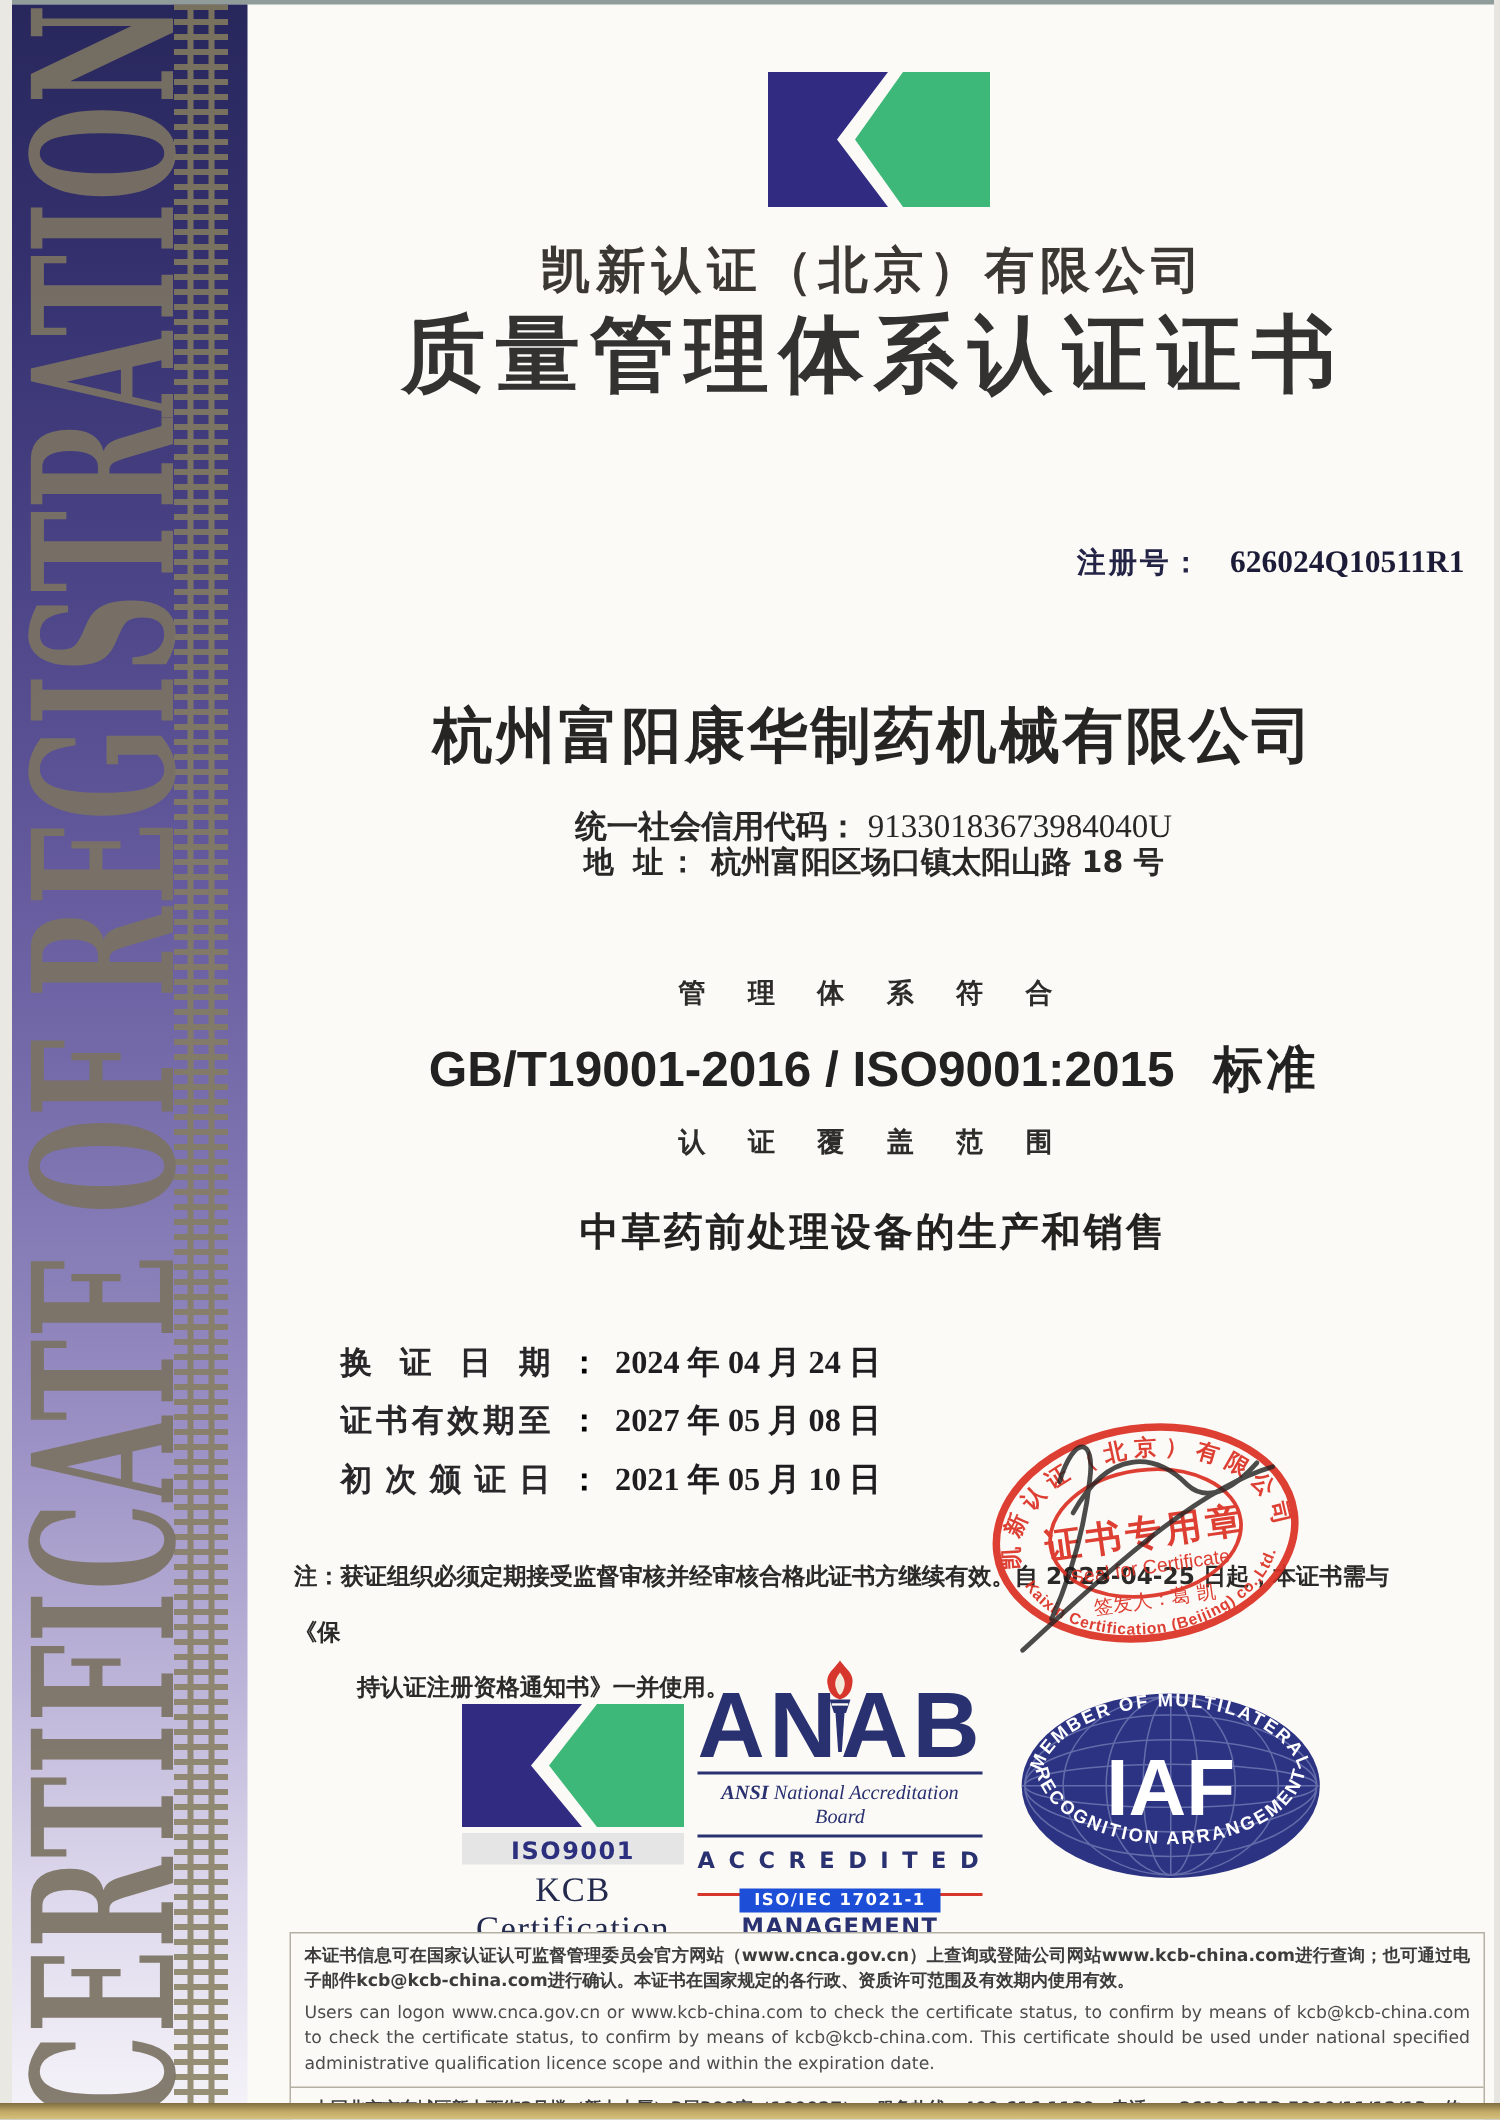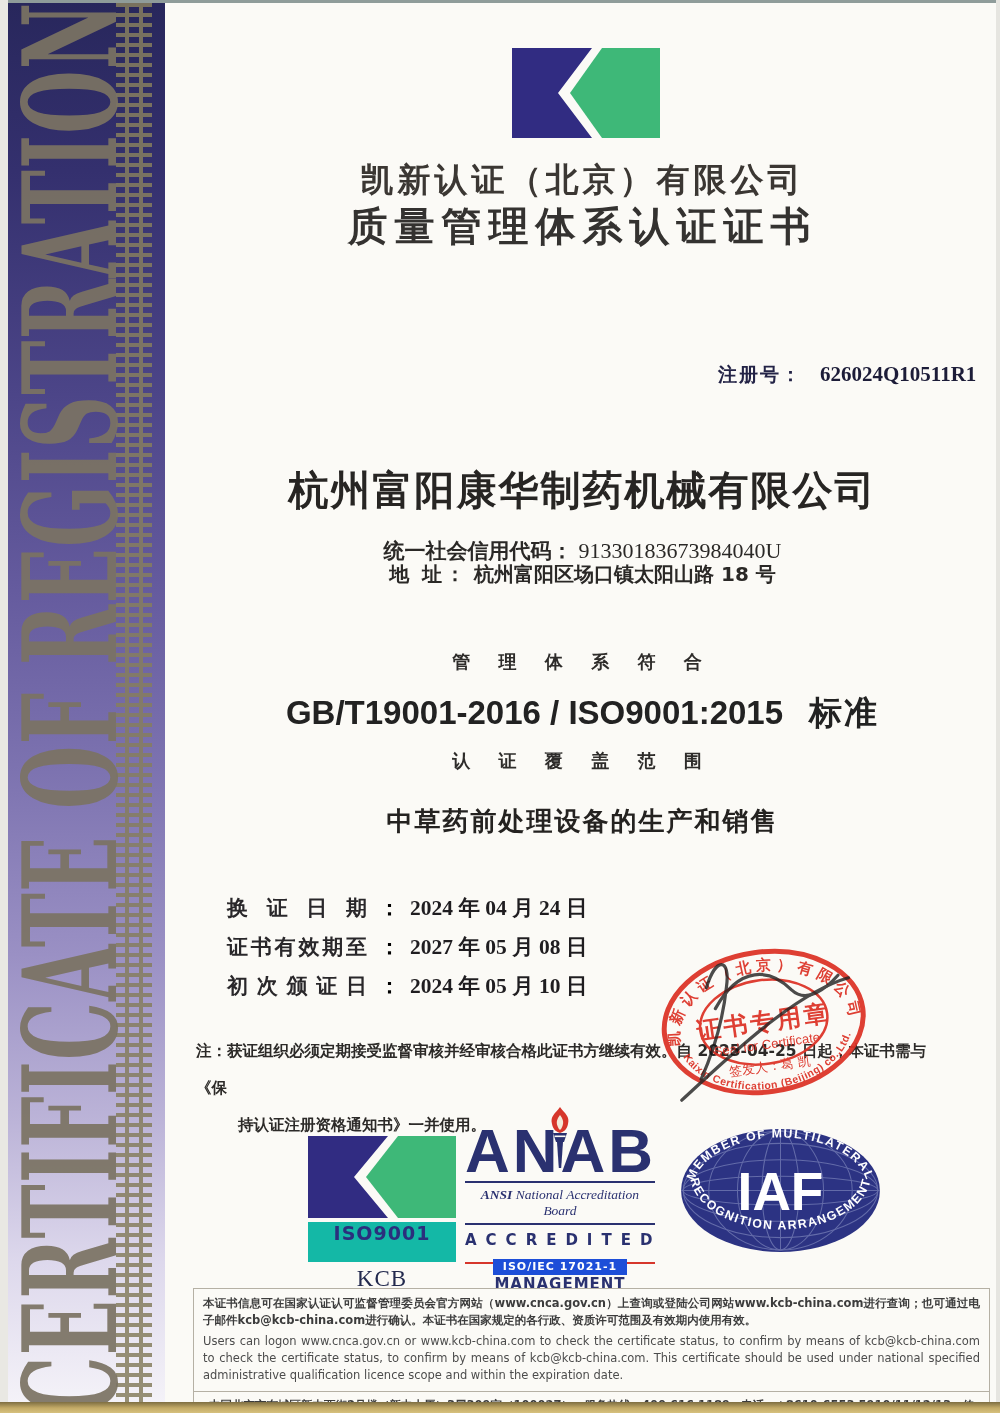--- a/index.html
+++ b/index.html
@@ -34,21 +34,21 @@
 
   
   .content { position:absolute; left:165px; top:0; width:835px; height:100%; }
   .centered { position:absolute; left:0; width:100%; text-align:center; }
 
   .logo-top { position:absolute; left:347px; top:48px; }
 
   .org-name  { top:158px; font-family:"DejaVu Serif","Liberation Serif",serif; font-weight:700;
                font-size:33px; letter-spacing:4px; color:#3b3733; }
   .cert-title{ top:199px; font-family:"DejaVu Serif","Liberation Serif",serif; font-weight:700;
-               font-size:40px; letter-spacing:7px; color:#343230; }
+               font-size:56px; letter-spacing:7px; color:#343230; }
 
   .reg-line { position:absolute; left:553px; top:362px; font-size:19px; color:#1d1d3a; white-space:nowrap; }
   .reg-line .lab { font-weight:700; letter-spacing:2px; color:#232346; }
   .reg-line .num { font-family:"Liberation Serif",serif; font-weight:700; font-size:21px; margin-left:18px; color:#1c1c38; }
 
   .certify { top:409px; font-size:18px; font-weight:700; letter-spacing:18px; color:#2e2c2a; }
   .company { top:463px; font-size:40px; font-weight:700; letter-spacing:2px; color:#272523; }
 
   .credit { top:537px; font-size:21px; color:#2a2826; }
   .credit .lab { font-weight:700; }
@@ -73,21 +73,21 @@
   .note { position:absolute; left:31px; top:1033px; width:760px; font-size:15.5px; font-weight:700;
           color:#2c2a28; line-height:37px; }
   .note-l2 { padding-left:42px; }
 
   
   .seal { position:absolute; left:481px; top:936px; width:236px; height:176px;
           transform:rotate(-8deg); z-index:6; opacity:.93; }
 
   
   .kcb { position:absolute; left:143px; top:1136px; width:148px; text-align:center; }
-  .kcb-band { height:40px; background:#14b8a6; color:#2b2f7d; font-weight:700; font-size:19px;
+  .kcb-band { height:21px; background:#e5e5e5; color:#2b2f7d; font-weight:700; font-size:16px;
               line-height:23px; letter-spacing:1px; }
   .kcb-cap  { margin-top:4px; font-family:"Liberation Serif",serif; font-size:23px; color:#232a4e; letter-spacing:1px; }
 
   .anab { position:absolute; left:300px; top:1122px; width:190px; text-align:center; color:#2a3170; }
   .anab-name { position:relative; font-size:62px; font-weight:700; letter-spacing:3px; line-height:58px;
                font-family:"Liberation Sans","DejaVu Sans",sans-serif; z-index:1; }
   .torch { position:absolute; left:50%; top:-16px; transform:translateX(-50%); z-index:2; }
   .navy-rule { height:2px; background:#2a3170; margin:1px 0 3px; }
   .anab-ansi { font-family:"Liberation Serif",serif; font-style:italic; font-size:13.5px; padding:1px 0 3px; }
   .anab-ansi b { font-weight:700; }
@@ -154,21 +154,21 @@
     <div class="centered scope">中草药前处理设备的生产和销售</div>
 
     <div class="dates">
       <div class="drow">
         <span class="dlab">换证日期</span><span class="dcolon">：</span><span class="dval">2024 年 04 月 24 日</span>
       </div>
       <div class="drow">
         <span class="dlab">证书有效期至</span><span class="dcolon">：</span><span class="dval">2027 年 05 月 08 日</span>
       </div>
       <div class="drow">
-        <span class="dlab">初次颁证日</span><span class="dcolon">：</span><span class="dval">2024 年 05 月 10 日</span>
+        <span class="dlab">初次颁证日</span><span class="dcolon">：</span><span class="dval">2021 年 05 月 10 日</span>
       </div>
     </div>
 
     <div class="note">
       <div class="note-l1">注：获证组织必须定期接受监督审核并经审核合格此证书方继续有效。自 2025-04-25 日起，本证书需与《保</div>
       <div class="note-l2">持认证注册资格通知书》一并使用。</div>
     </div>
 
     <svg class="seal" width="236" height="176" viewBox="0 0 236 176">
       <defs>

